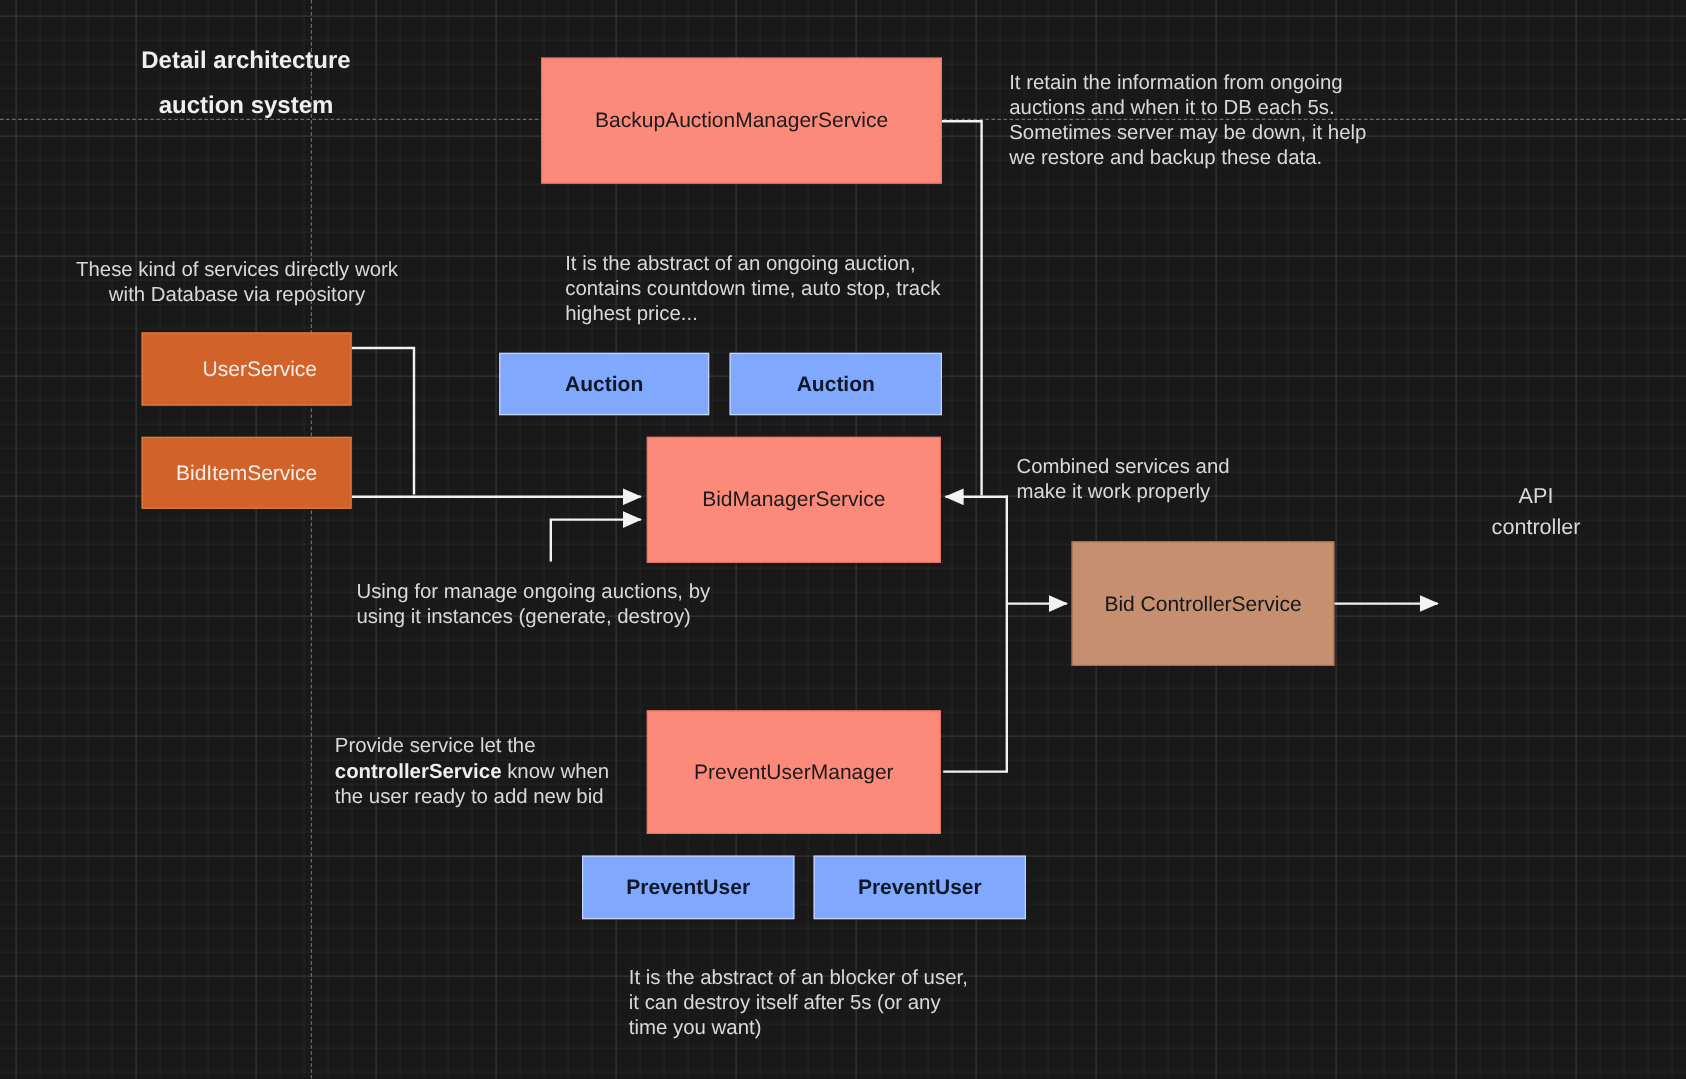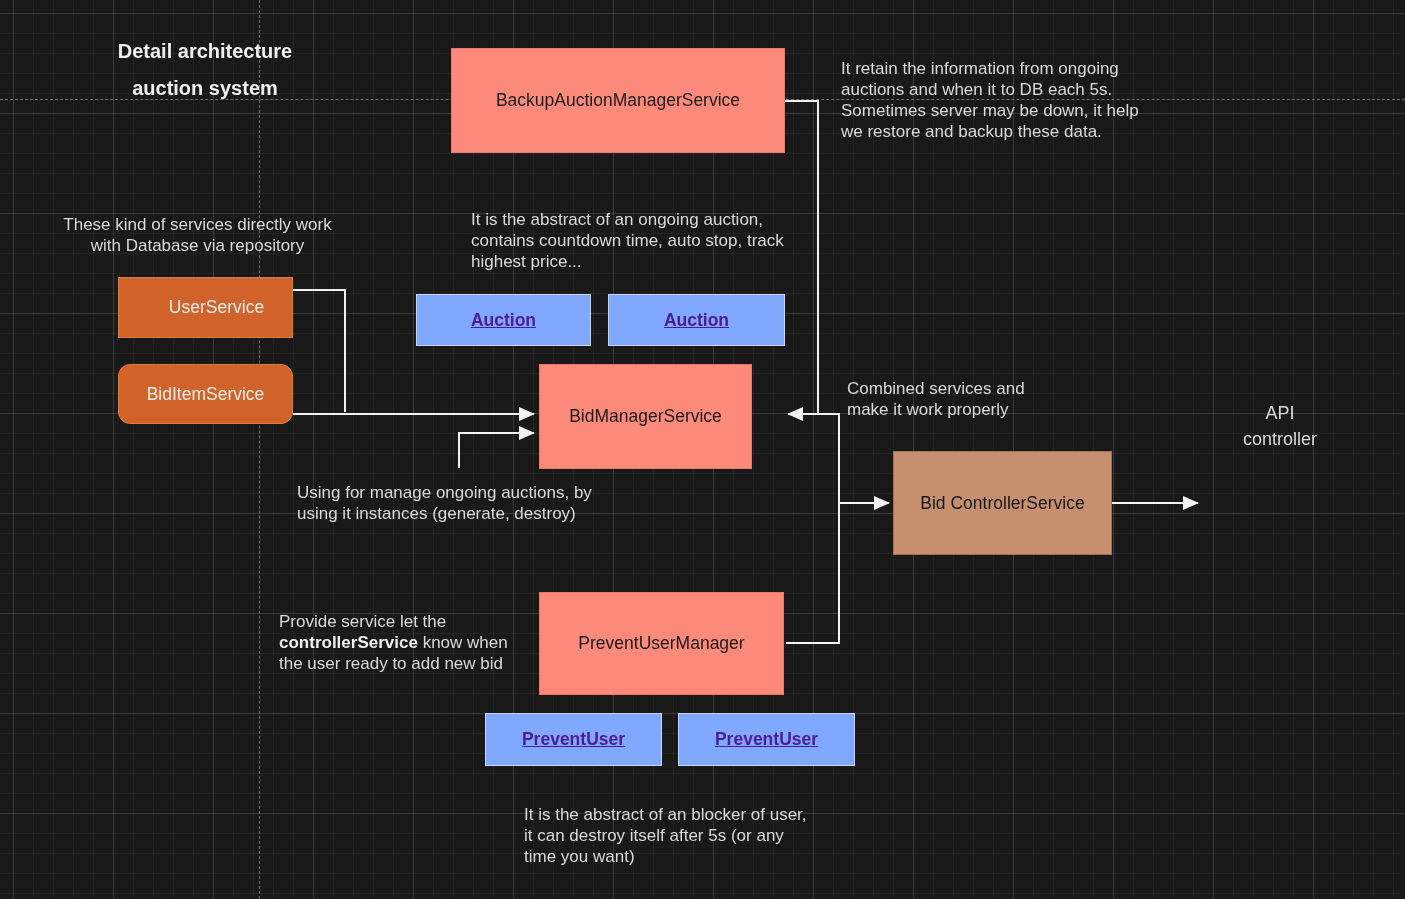--- a/index.html
+++ b/index.html
@@ -21,29 +21,29 @@
   .dash-v{position:absolute;top:0;bottom:0;left:259px;border-left:1px dashed #6d6d6d;}
   .edges{position:absolute;left:0;top:0;width:1405px;height:899px;}
   .node{
     position:absolute;box-sizing:border-box;
     display:flex;align-items:center;justify-content:center;
     font-size:17.5px;color:#1b1b1b;text-align:left;
     border:1px solid transparent;
   }
   .salmon{background:#FC8A7A;border-color:#ef7668;color:#1b1b1b;}
   .orange{background:#D1632A;border-color:#DE7B3F;color:#F4EFEA;}
-  .peri{background:#80A8FC;border-color:#C5D4F9;color:#4c1d95;font-weight:bold;text-decoration:underline;}
+  .peri{background:#80A8FC;border-color:#C5D4F9;color:#0f172a;font-weight:bold;}
   .tan{background:#C69070;border-color:#A5714F;color:#161616;}
   .blue{background:#2E7CAD;border-color:#67A3C9;color:#10181f;}
   #node-backup{left:451px;top:48px;width:334px;height:105px;}
   #node-user{left:118px;top:277px;width:175px;height:61px;padding-left:22px;}
-  #node-biditem{left:118px;top:364px;width:175px;height:60px;border-radius:12px;}
+  #node-biditem{left:118px;top:364px;width:175px;height:60px;}
   #node-auction1{left:416px;top:294px;width:175px;height:52px;}
   #node-auction2{left:608px;top:294px;width:177px;height:52px;}
-  #node-bidmanager{left:539px;top:364px;width:213px;height:105px;}
+  #node-bidmanager{left:539px;top:364px;width:245px;height:105px;}
   #node-bidcontrollerservice{left:893px;top:451px;width:219px;height:104px;}
   #node-bidcontroller{left:1202px;top:468px;width:159px;height:71px;}
   #node-preventusermanager{left:539px;top:592px;width:245px;height:103px;}
   #node-preventuser1{left:485px;top:713px;width:177px;height:53px;}
   #node-preventuser2{left:678px;top:713px;width:177px;height:53px;}
   .title{
     position:absolute;left:40px;top:33px;width:330px;
     font-size:20px;font-weight:bold;line-height:37px;
     color:#EFEFEF;text-align:center;white-space:pre-line;
   }

